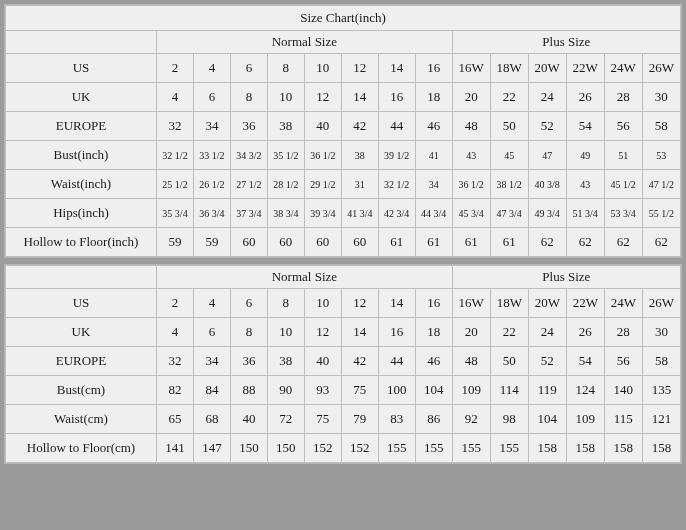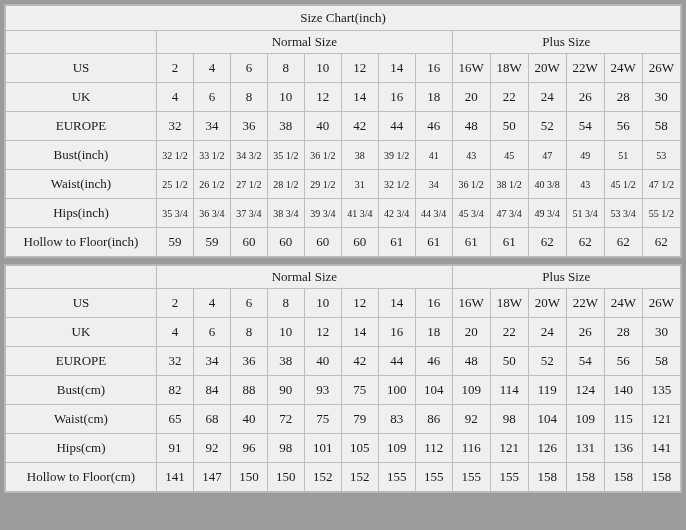--- a/index.html
+++ b/index.html
@@ -328,37 +328,20 @@
           <td class="val">83</td>
           <td class="val">86</td>
           <td class="val">92</td>
           <td class="val">98</td>
           <td class="val">104</td>
           <td class="val">109</td>
           <td class="val">115</td>
           <td class="val">121</td>
         </tr>
 
-        <tr class="data-row">
-          <td class="rowlabel corner">Hips(cm)</td>
-          <td class="val">91</td>
-          <td class="val">92</td>
-          <td class="val">96</td>
-          <td class="val">98</td>
-          <td class="val">101</td>
-          <td class="val">105</td>
-          <td class="val">109</td>
-          <td class="val">112</td>
-          <td class="val">116</td>
-          <td class="val">121</td>
-          <td class="val">126</td>
-          <td class="val">131</td>
-          <td class="val">136</td>
-          <td class="val">141</td>
-        </tr>
 
         <tr class="data-row tall">
           <td class="rowlabel corner">Hollow to Floor(cm)</td>
           <td class="val">141</td>
           <td class="val">147</td>
           <td class="val">150</td>
           <td class="val">150</td>
           <td class="val">152</td>
           <td class="val">152</td>
           <td class="val">155</td>

